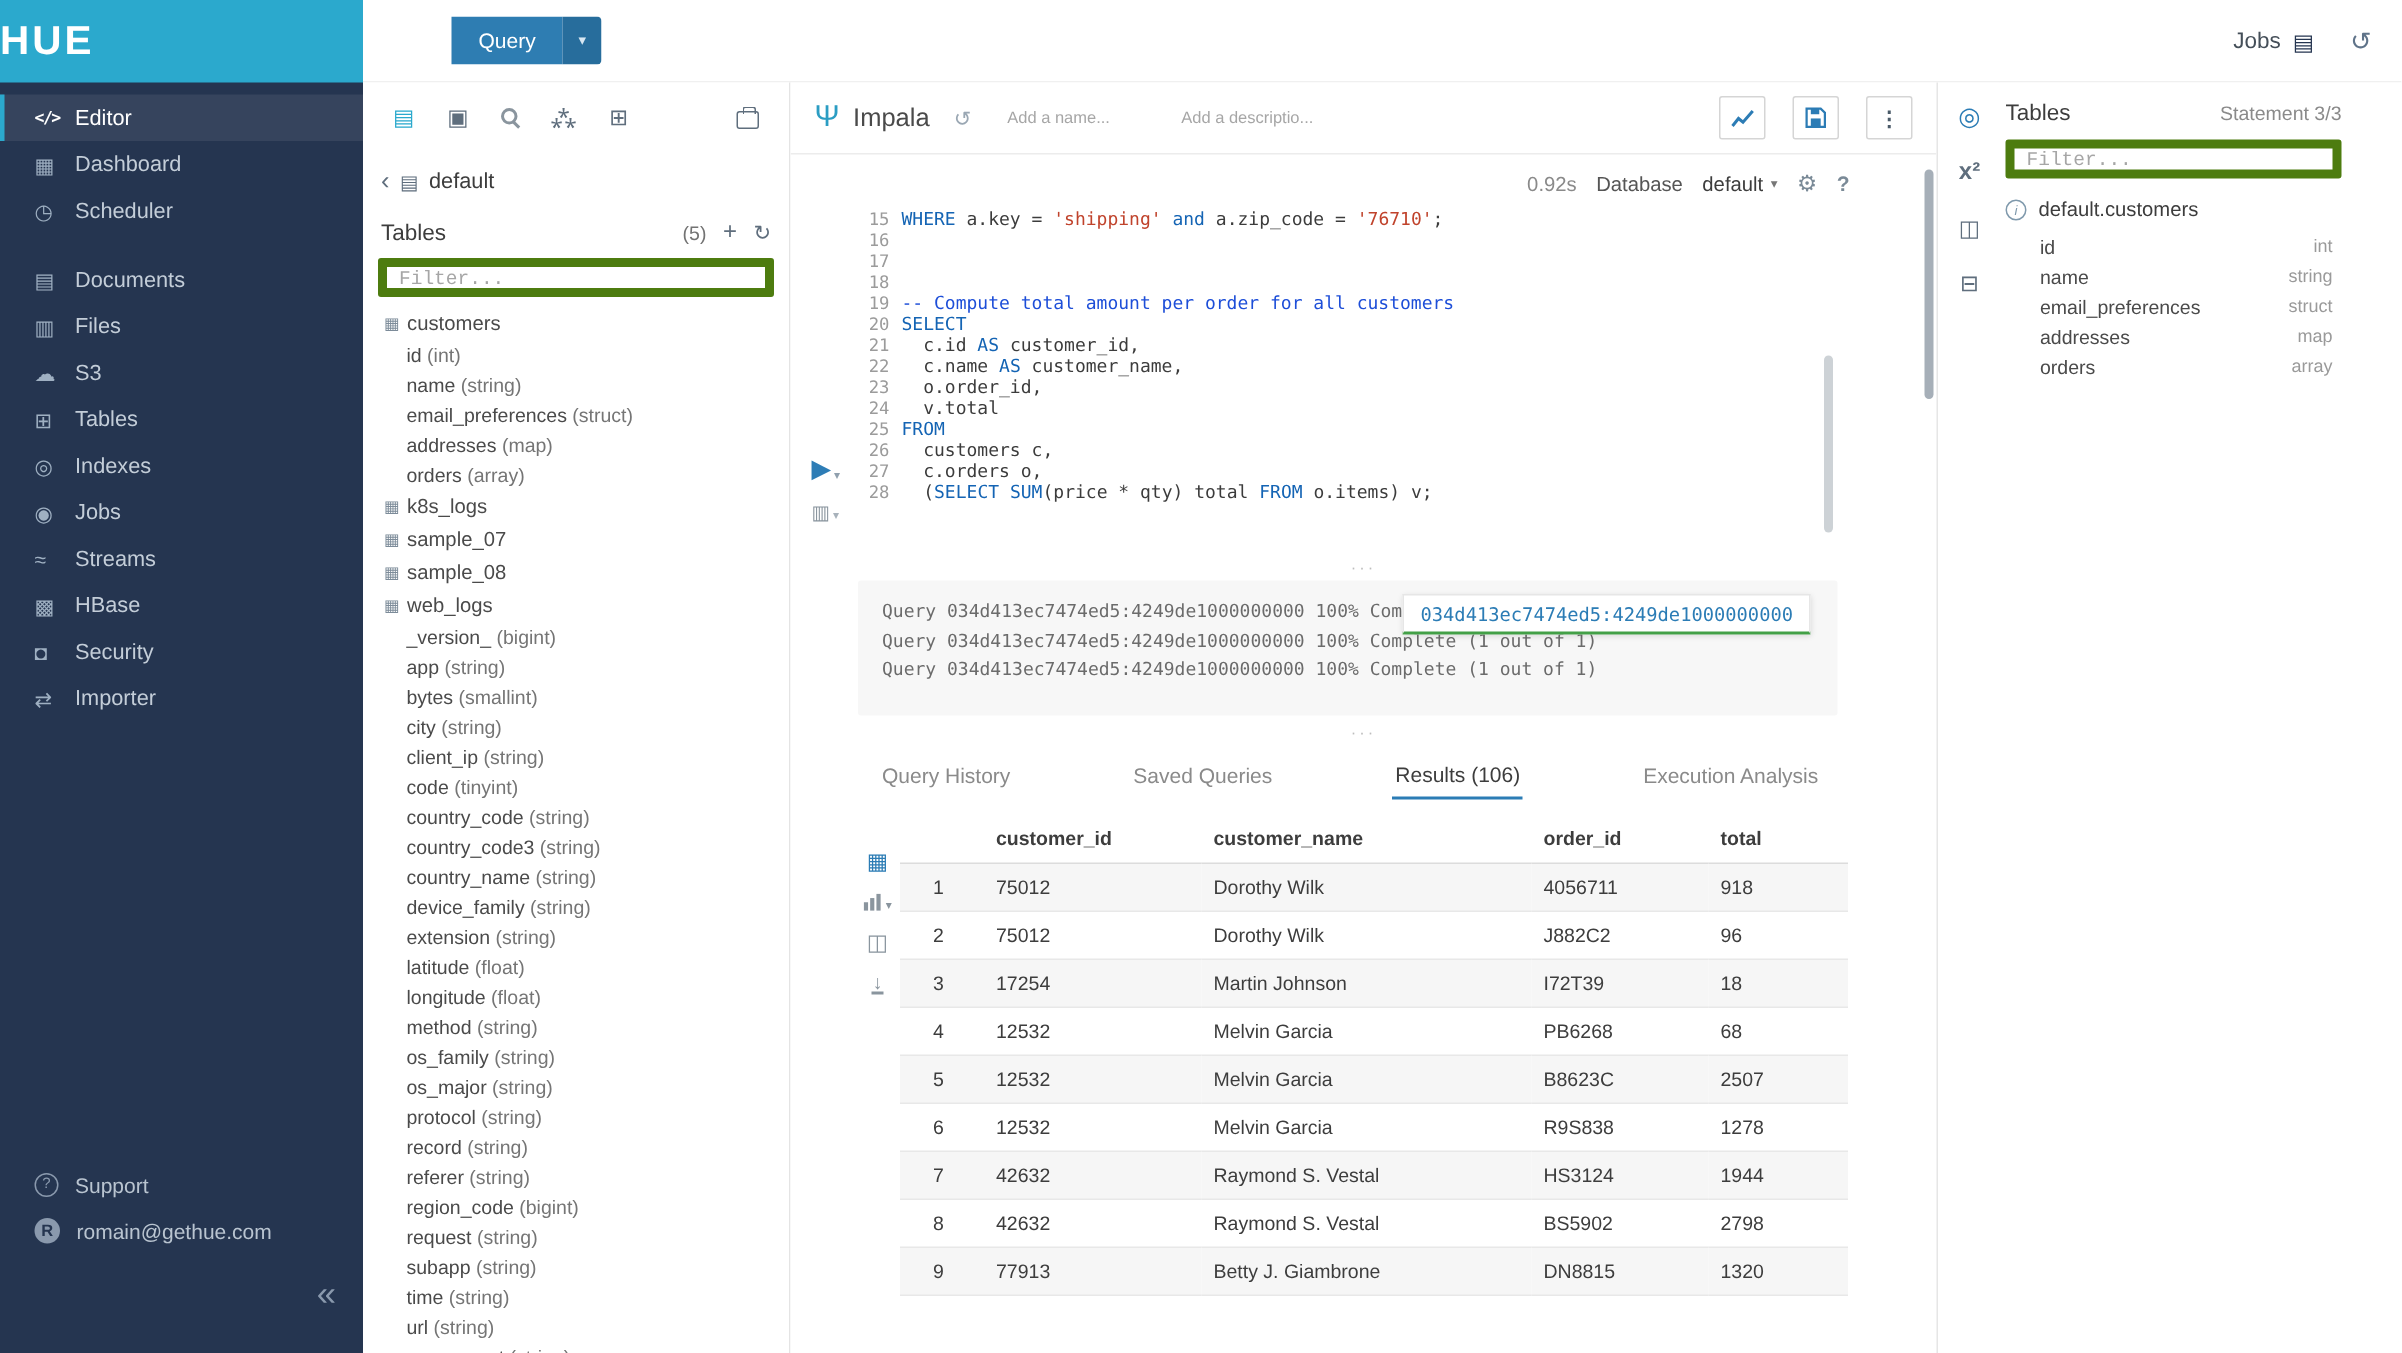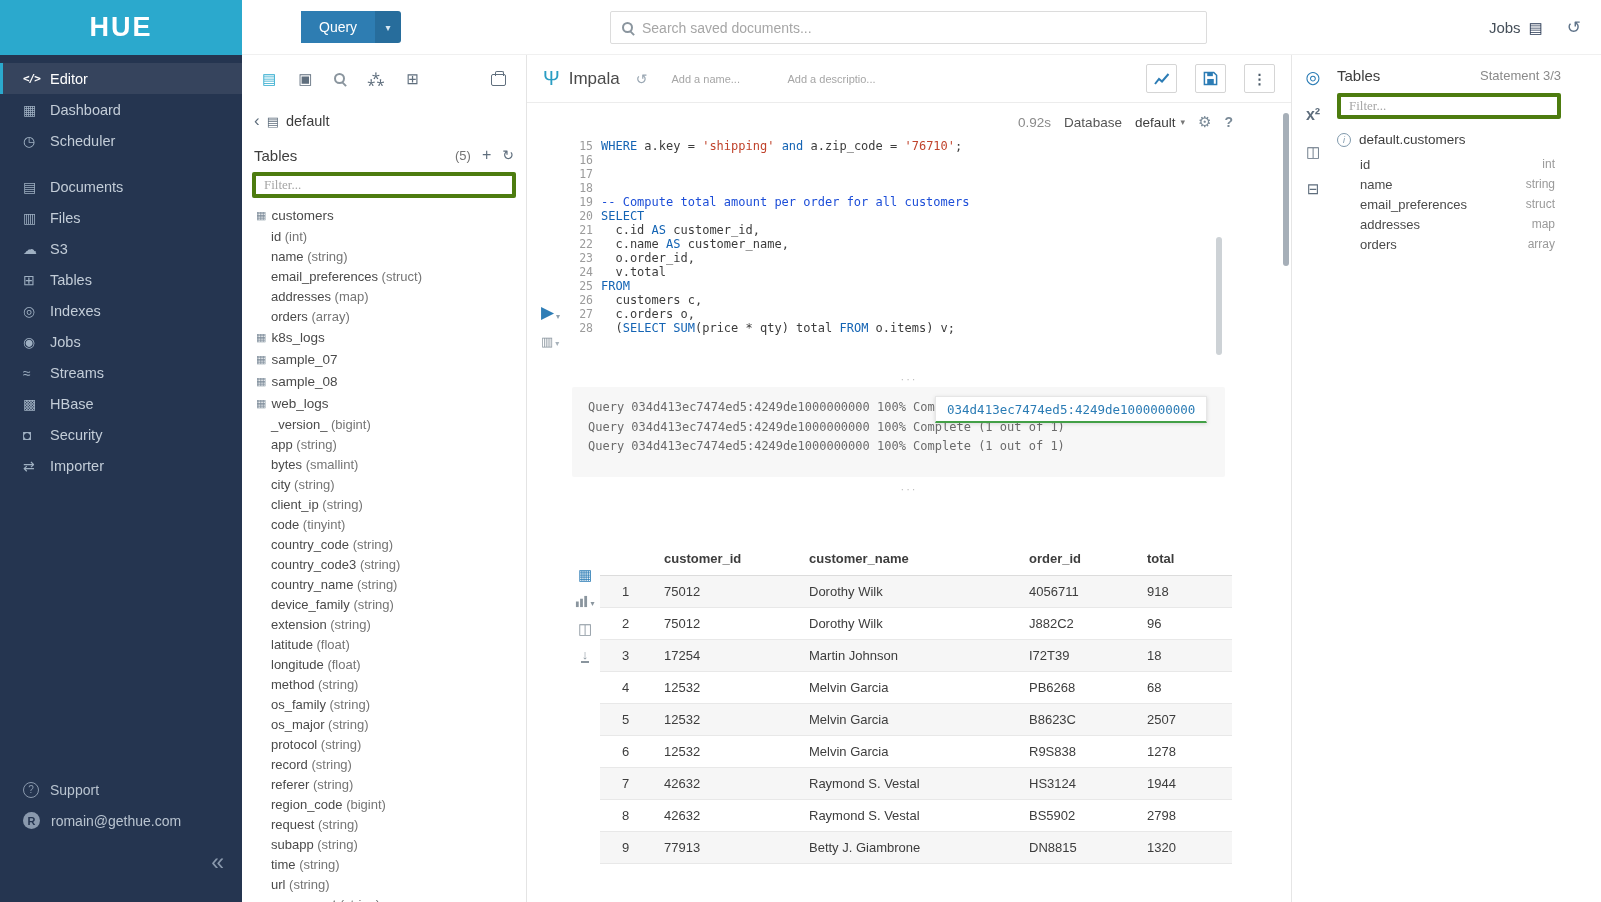--- a/index.html
+++ b/index.html
@@ -1,21 +1,21 @@
 <!DOCTYPE html>
 <html><head>
 <meta charset="utf-8">
 <style>
   * { margin:0; padding:0; box-sizing:border-box; }
   html,body { width:1601px; height:902px; }
   body { position:relative; font-family:"Liberation Sans",sans-serif; background:#fff; overflow:hidden; }
 
   
   .sidebar { position:absolute; left:0; top:0; width:242px; height:902px; background:#253550; }
-  .logo-box { height:55px; background:#2ba9cd; display:flex; align-items:center; justify-content:center; cursor:pointer; }
+  .logo-box { height:55px; background:#2ba9cd; display:flex; align-items:center; cursor:pointer; }
   .logo-text { color:#fff; font-size:27px; font-weight:bold; letter-spacing:2px; }
   .nav { padding-top:8px; }
   .nav-item { display:flex; align-items:center; height:31px; padding-left:23px; color:#c3cdd8; font-size:14.5px; cursor:pointer; position:relative; }
   .nav-item.gap { margin-top:15px; }
   .nav-item.active { background:rgba(255,255,255,.08); color:#fff; }
   .nav-item.active::before { content:""; position:absolute; left:0; top:0; bottom:0; width:3px; background:#2ba9cd; }
   .nav-icon { width:27px; font-size:14px; color:#9fb0c2; flex:none; }
   .nav-item.active .nav-icon { color:#fff; }
   .code-glyph { font-family:"DejaVu Sans Mono",monospace; font-size:11px; font-weight:bold; letter-spacing:-1px; }
   .sidebar-footer { position:absolute; bottom:66px; left:0; right:0; }
@@ -48,21 +48,21 @@
   .bag-icon::before { content:""; position:absolute; top:-4px; left:3px; width:7px; height:4px; border:1.5px solid #5f6e7d; border-bottom:none; border-radius:2px 2px 0 0; }
   .assist-breadcrumb { display:flex; align-items:center; padding:10px 14px 0 12px; gap:7px; color:#3d3d3d; font-size:14.5px; }
   .bc-chev { color:#5f6e7d; font-size:17px; cursor:pointer; }
   .bc-dbicon { color:#5f6e7d; font-size:13px; }
   .assist-header { display:flex; align-items:center; padding:15px 12px 6px 12px; }
   .assist-title { font-size:15px; color:#3d3d3d; flex:1; }
   .assist-count { color:#737373; font-size:13px; margin-right:11px; }
   .assist-add { color:#5f6e7d; font-size:16px; margin-right:11px; cursor:pointer; }
   .assist-refresh { color:#5f6e7d; font-size:14px; cursor:pointer; }
   .assist-filterwrap { margin:2px 10px 6px 10px; }
-  .filter-input { width:100%; height:26px; border:4px solid #4d7c0f; border-radius:2px; padding:0 8px; font-size:13px; color:#444; outline:none; font-family:Liberation Serif, serif; }
+  .filter-input { width:100%; height:26px; border:6px solid #4d7c0f; border-radius:2px; padding:0 8px; font-size:13px; color:#444; outline:none; font-family:Liberation Mono, monospace; }
   .tree { overflow:hidden; }
   .tree-table { display:flex; align-items:center; height:22px; padding-left:14px; cursor:pointer; }
   .tree-icon { color:#7c8b99; font-size:11px; margin-right:5px; }
   .tree-name { font-size:13.5px; color:#4a4a4a; }
   .tree-col { height:20px; padding-left:29px; display:flex; align-items:center; cursor:pointer; font-size:13px; }
   .col-name { color:#4a4a4a; }
   .col-type { color:#757575; }
 
   
   .main { position:absolute; left:527px; top:55px; width:764px; height:847px; overflow:hidden; background:#fff; }
@@ -209,24 +209,20 @@
     </div>
   </div>
   <div class="collapse">«</div>
 </div>
 
 <div class="topbar">
   <div class="query-btn">
     <span class="query-main">Query</span>
     <span class="query-caret">▾</span>
   </div>
-  <div class="search-box">
-    <span class="magnifier"></span>
-    <input class="search-input" placeholder="Search saved documents..." style="">
-  </div>
   <div class="topbar-right">
     <div class="jobs-link">
       <span>Jobs</span>
       <span class="jobs-icon">▤</span>
     </div>
     <span class="top-history">↺</span>
   </div>
 </div>
 
 <div class="assist">
@@ -466,20 +462,26 @@
 
   <div class="log-panel">
       <div class="log-line">Query 034d413ec7474ed5:4249de1000000000 100% Complete</div>
       <div class="log-line">Query 034d413ec7474ed5:4249de1000000000 100% Complete (1 out of 1)</div>
       <div class="log-line">Query 034d413ec7474ed5:4249de1000000000 100% Complete (1 out of 1)</div>
     </div>
   <div class="query-id-tooltip">034d413ec7474ed5:4249de1000000000</div>
 
   <div class="resize-handle rh2">···</div>
 
+  <div class="results-tabs">
+      <div class="tab">Query History</div>
+      <div class="tab">Saved Queries</div>
+      <div class="tab active">Results (106)</div>
+      <div class="tab">Execution Analysis</div>
+    </div>
 
   <div class="results-rail">
     <span class="rr-grid">▦</span>
     <span class="rr-chart">
       <svg width="13" height="13" viewBox="0 0 14 14">
           <rect x="1" y="7" width="3" height="6" fill="#8a959e"></rect>
           <rect x="5.5" y="4" width="3" height="9" fill="#8a959e"></rect>
           <rect x="10" y="1" width="3" height="12" fill="#8a959e"></rect>
         </svg>
       <span class="rr-caret">▾</span>

